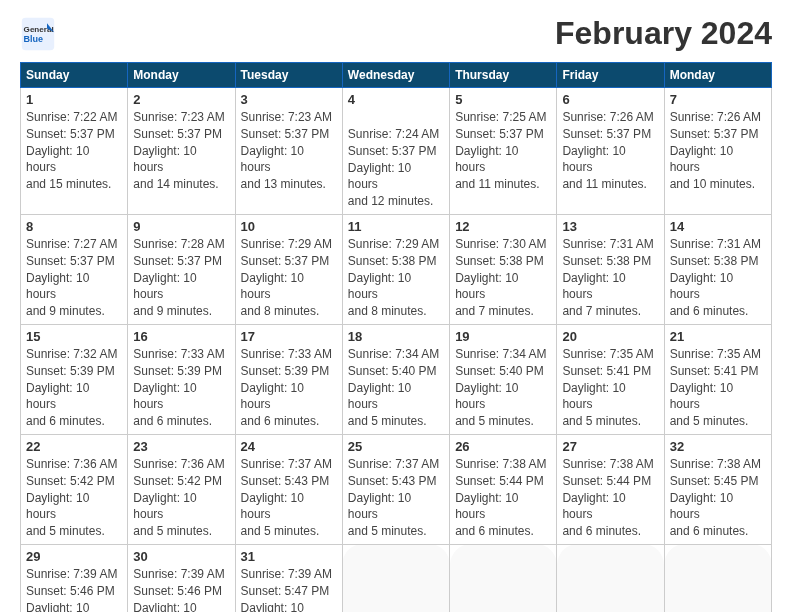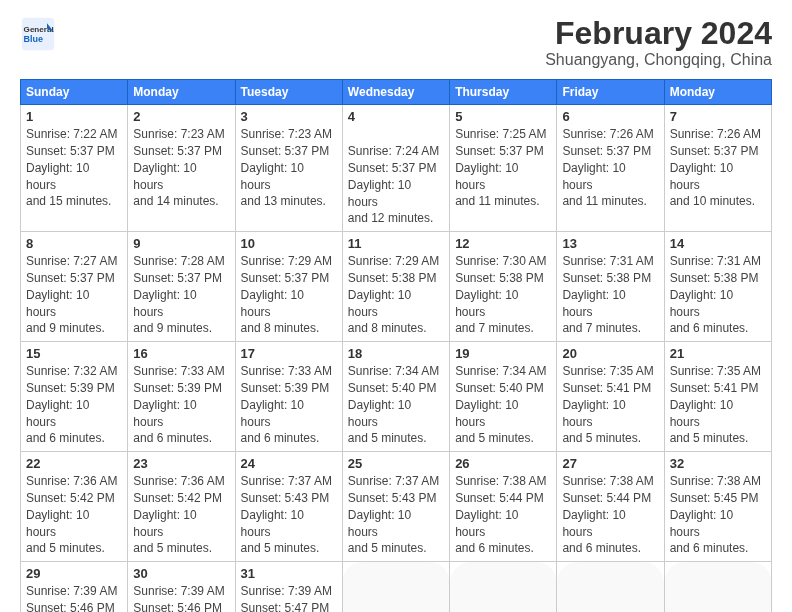--- a/index.html
+++ b/index.html
@@ -46,21 +46,21 @@
       color: #555;
     }
     .calendar {
       flex: 1;
       border: 1px solid #ccc;
       border-collapse: collapse;
       width: 100%;
       table-layout: fixed;
     }
     .calendar thead tr th {
-      background: #3b82f6;
+      background: #0c4a6e;
       color: #fff;
       font-size: 12px;
       font-weight: bold;
       text-align: left;
       padding: 5px 5px;
       border: 1px solid #1565c0;
     }
     .calendar tbody tr td {
       border: 1px solid #ccc;
       vertical-align: top;
@@ -97,21 +97,20 @@
     <div class="logo">
       <svg class="logo-icon" viewBox="0 0 40 40">
         <rect x="2" y="2" width="36" height="36" rx="4" fill="#e8f0fe"></rect>
         <text x="4" y="18" font-size="9" font-weight="bold" fill="#333">General</text>
         <text x="4" y="29" font-size="10" font-weight="bold" fill="#1565c0">Blue</text>
         <polygon points="30,8 38,18 30,14" fill="#1565c0"></polygon>
       </svg>
     </div>
     <div class="title-block">
       <div class="main-title">February 2024</div>
-      <div class="sub-title">Shuangyang, Chongqing, China</div>
     </div>
   </div>
 
   <table class="calendar">
     <thead>
       <tr>
       <th>Sunday</th>
           <th>Monday</th>
           <th>Tuesday</th>
           <th>Wednesday</th>

